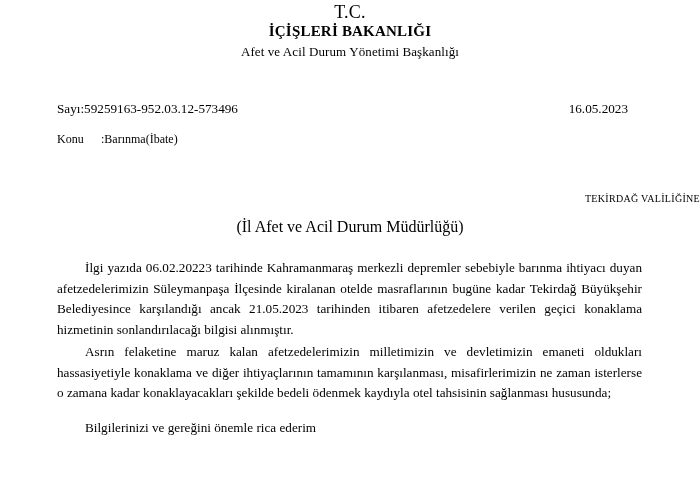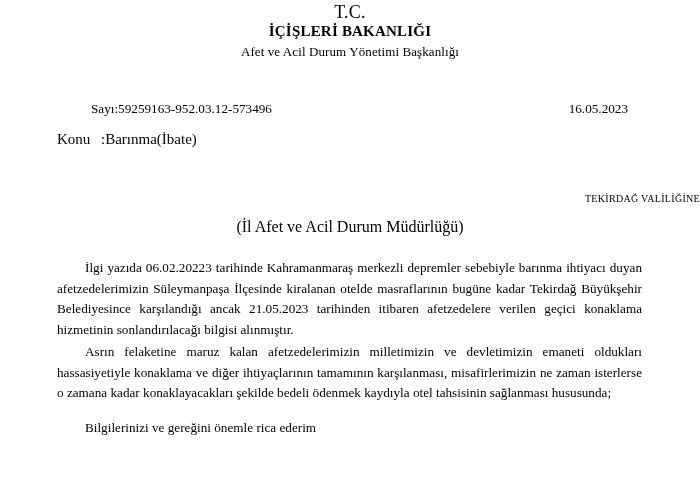--- a/index.html
+++ b/index.html
@@ -40,34 +40,33 @@
     font-size: 13px;
     line-height: 20px;
     letter-spacing: 0.1px;
   }
   .meta-row {
     position: relative;
     margin-top: 38px;
     padding: 0 62px 0 57px;
     font-size: 13.2px;
     line-height: 18px;
-    margin-left: 34px;
   }
   .meta-row .sayi {
     display: inline-block;
   }
   .meta-row .date {
     position: absolute;
     right: 72px;
     top: 0;
   }
   .konu-row {
     margin-top: 12px;
     padding-left: 57px;
-    font-size: 15px;
+    font-size: 12px;
     line-height: 18px;
   }
   .konu-label {
     display: inline-block;
     width: 44px;
   }
   .addressee {
     text-align: right;
     margin-top: 40px;
     font-size: 10px;

